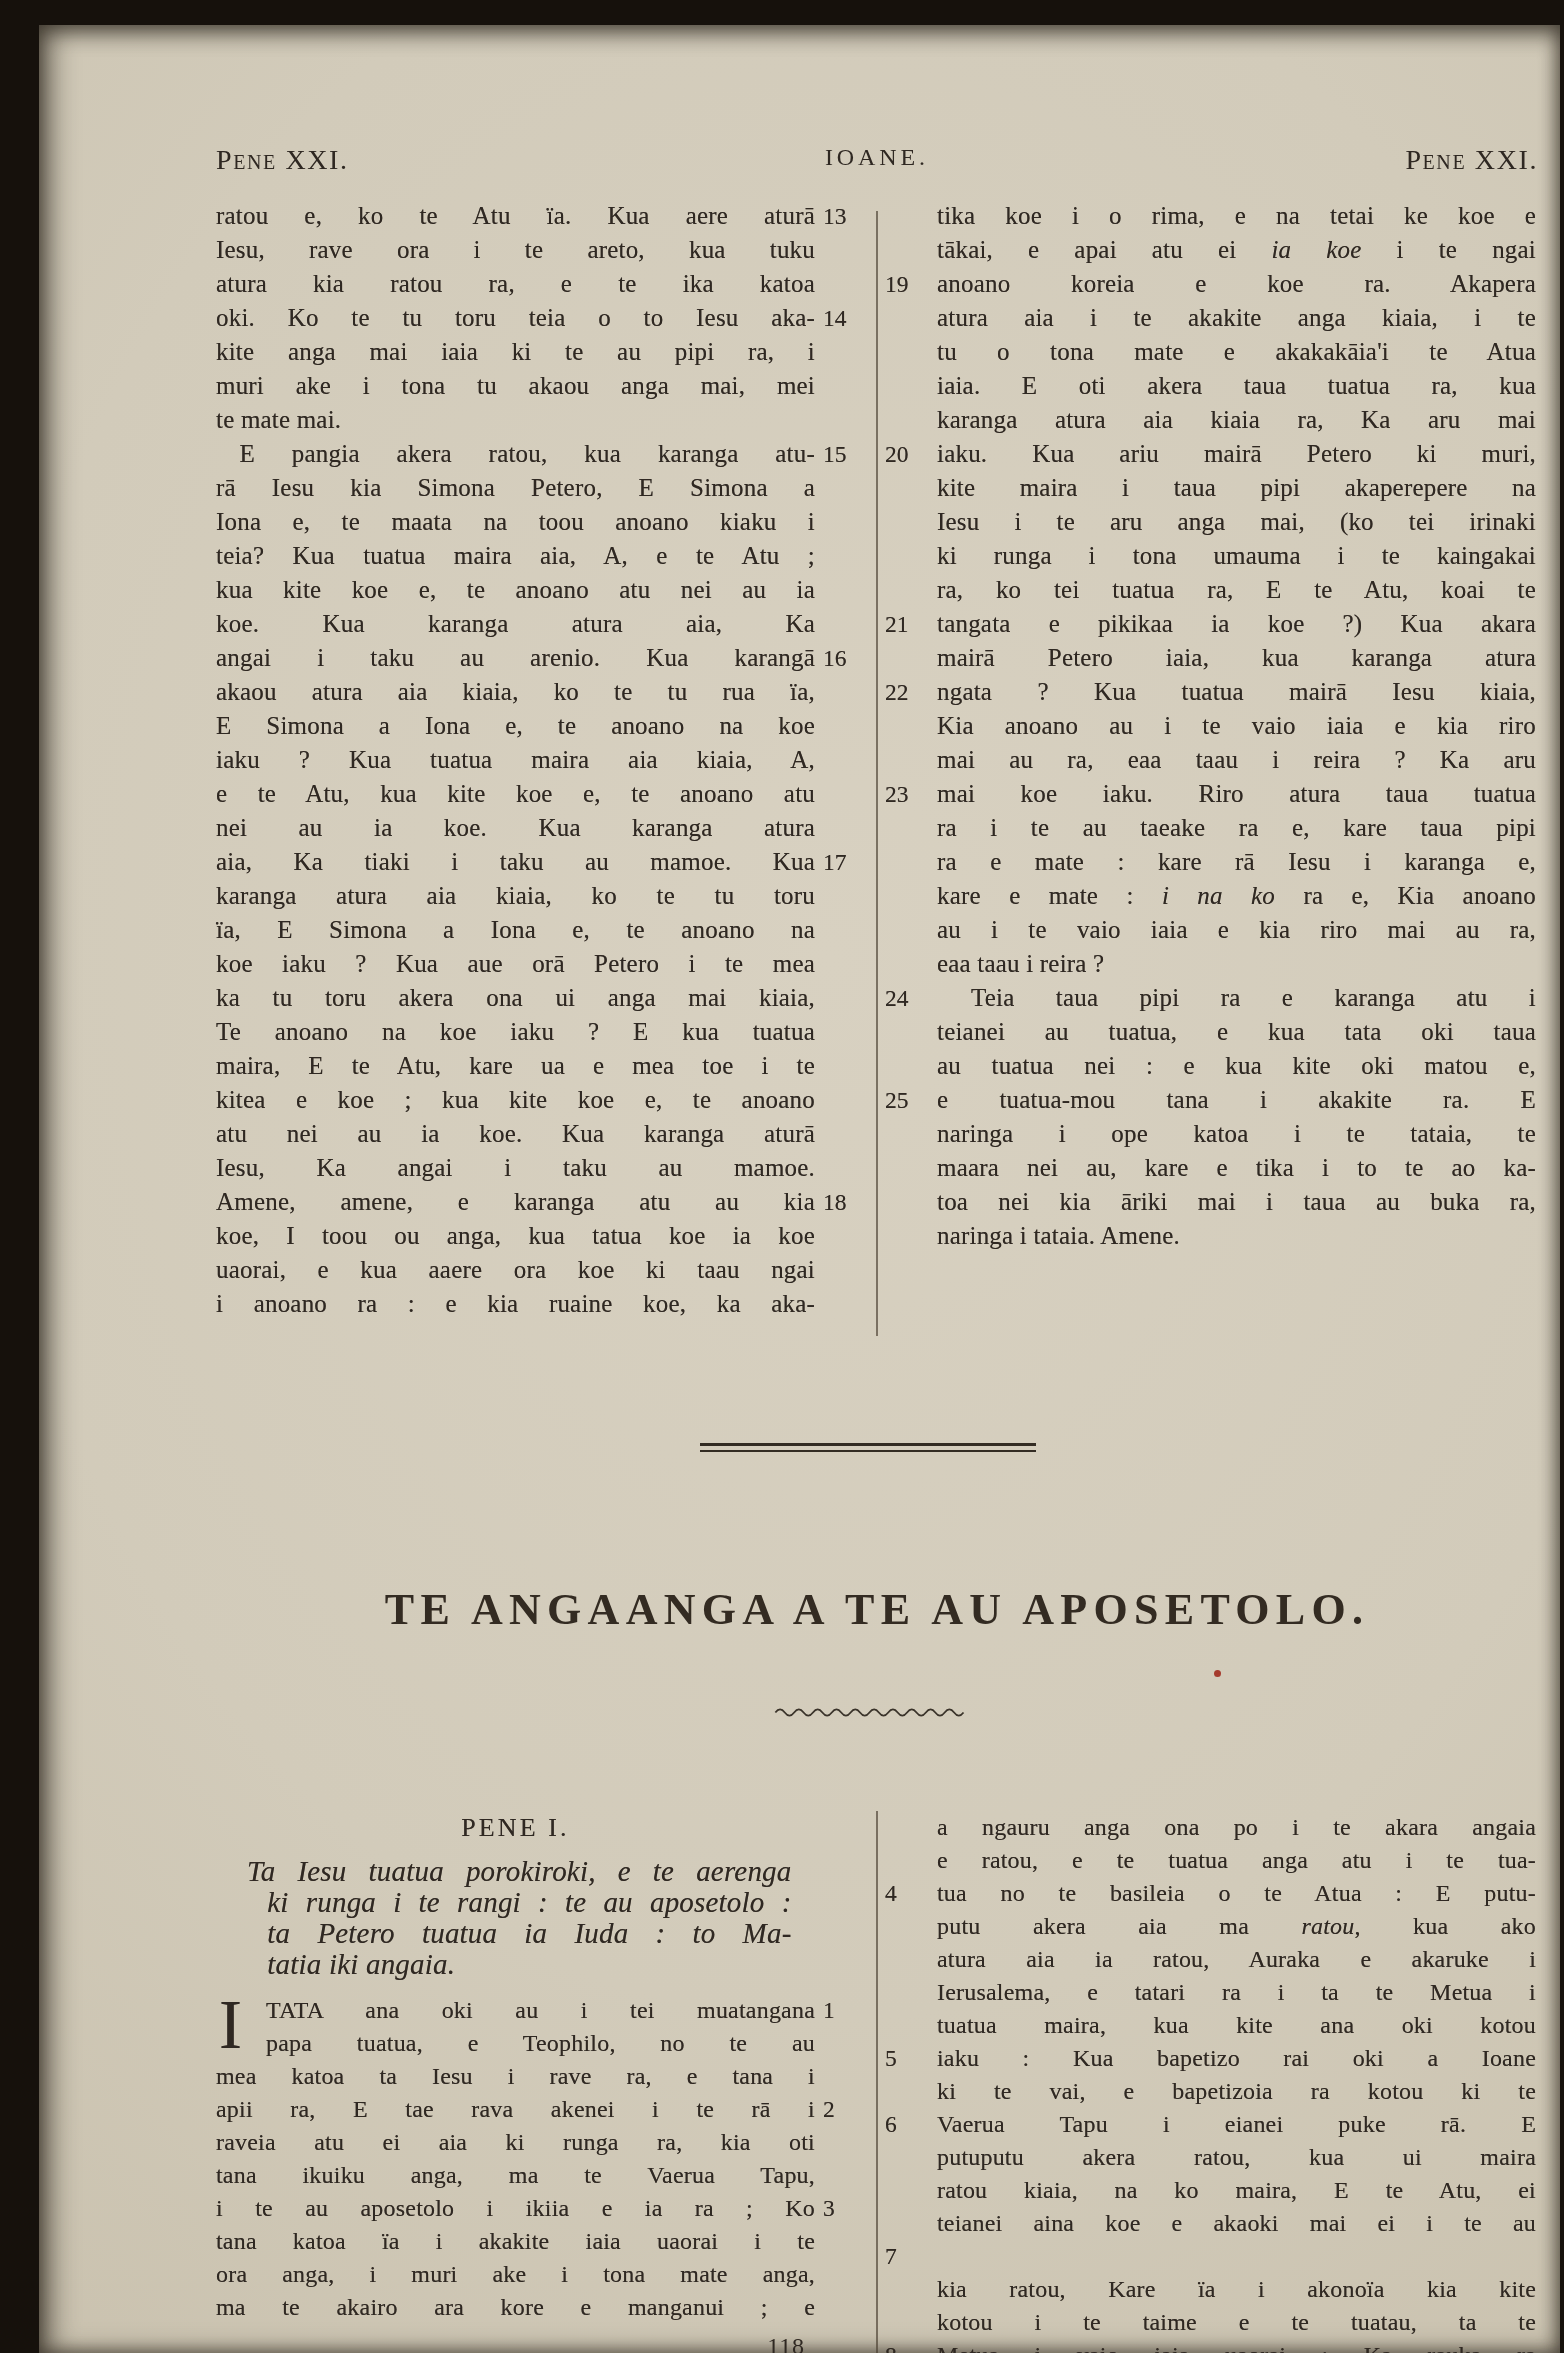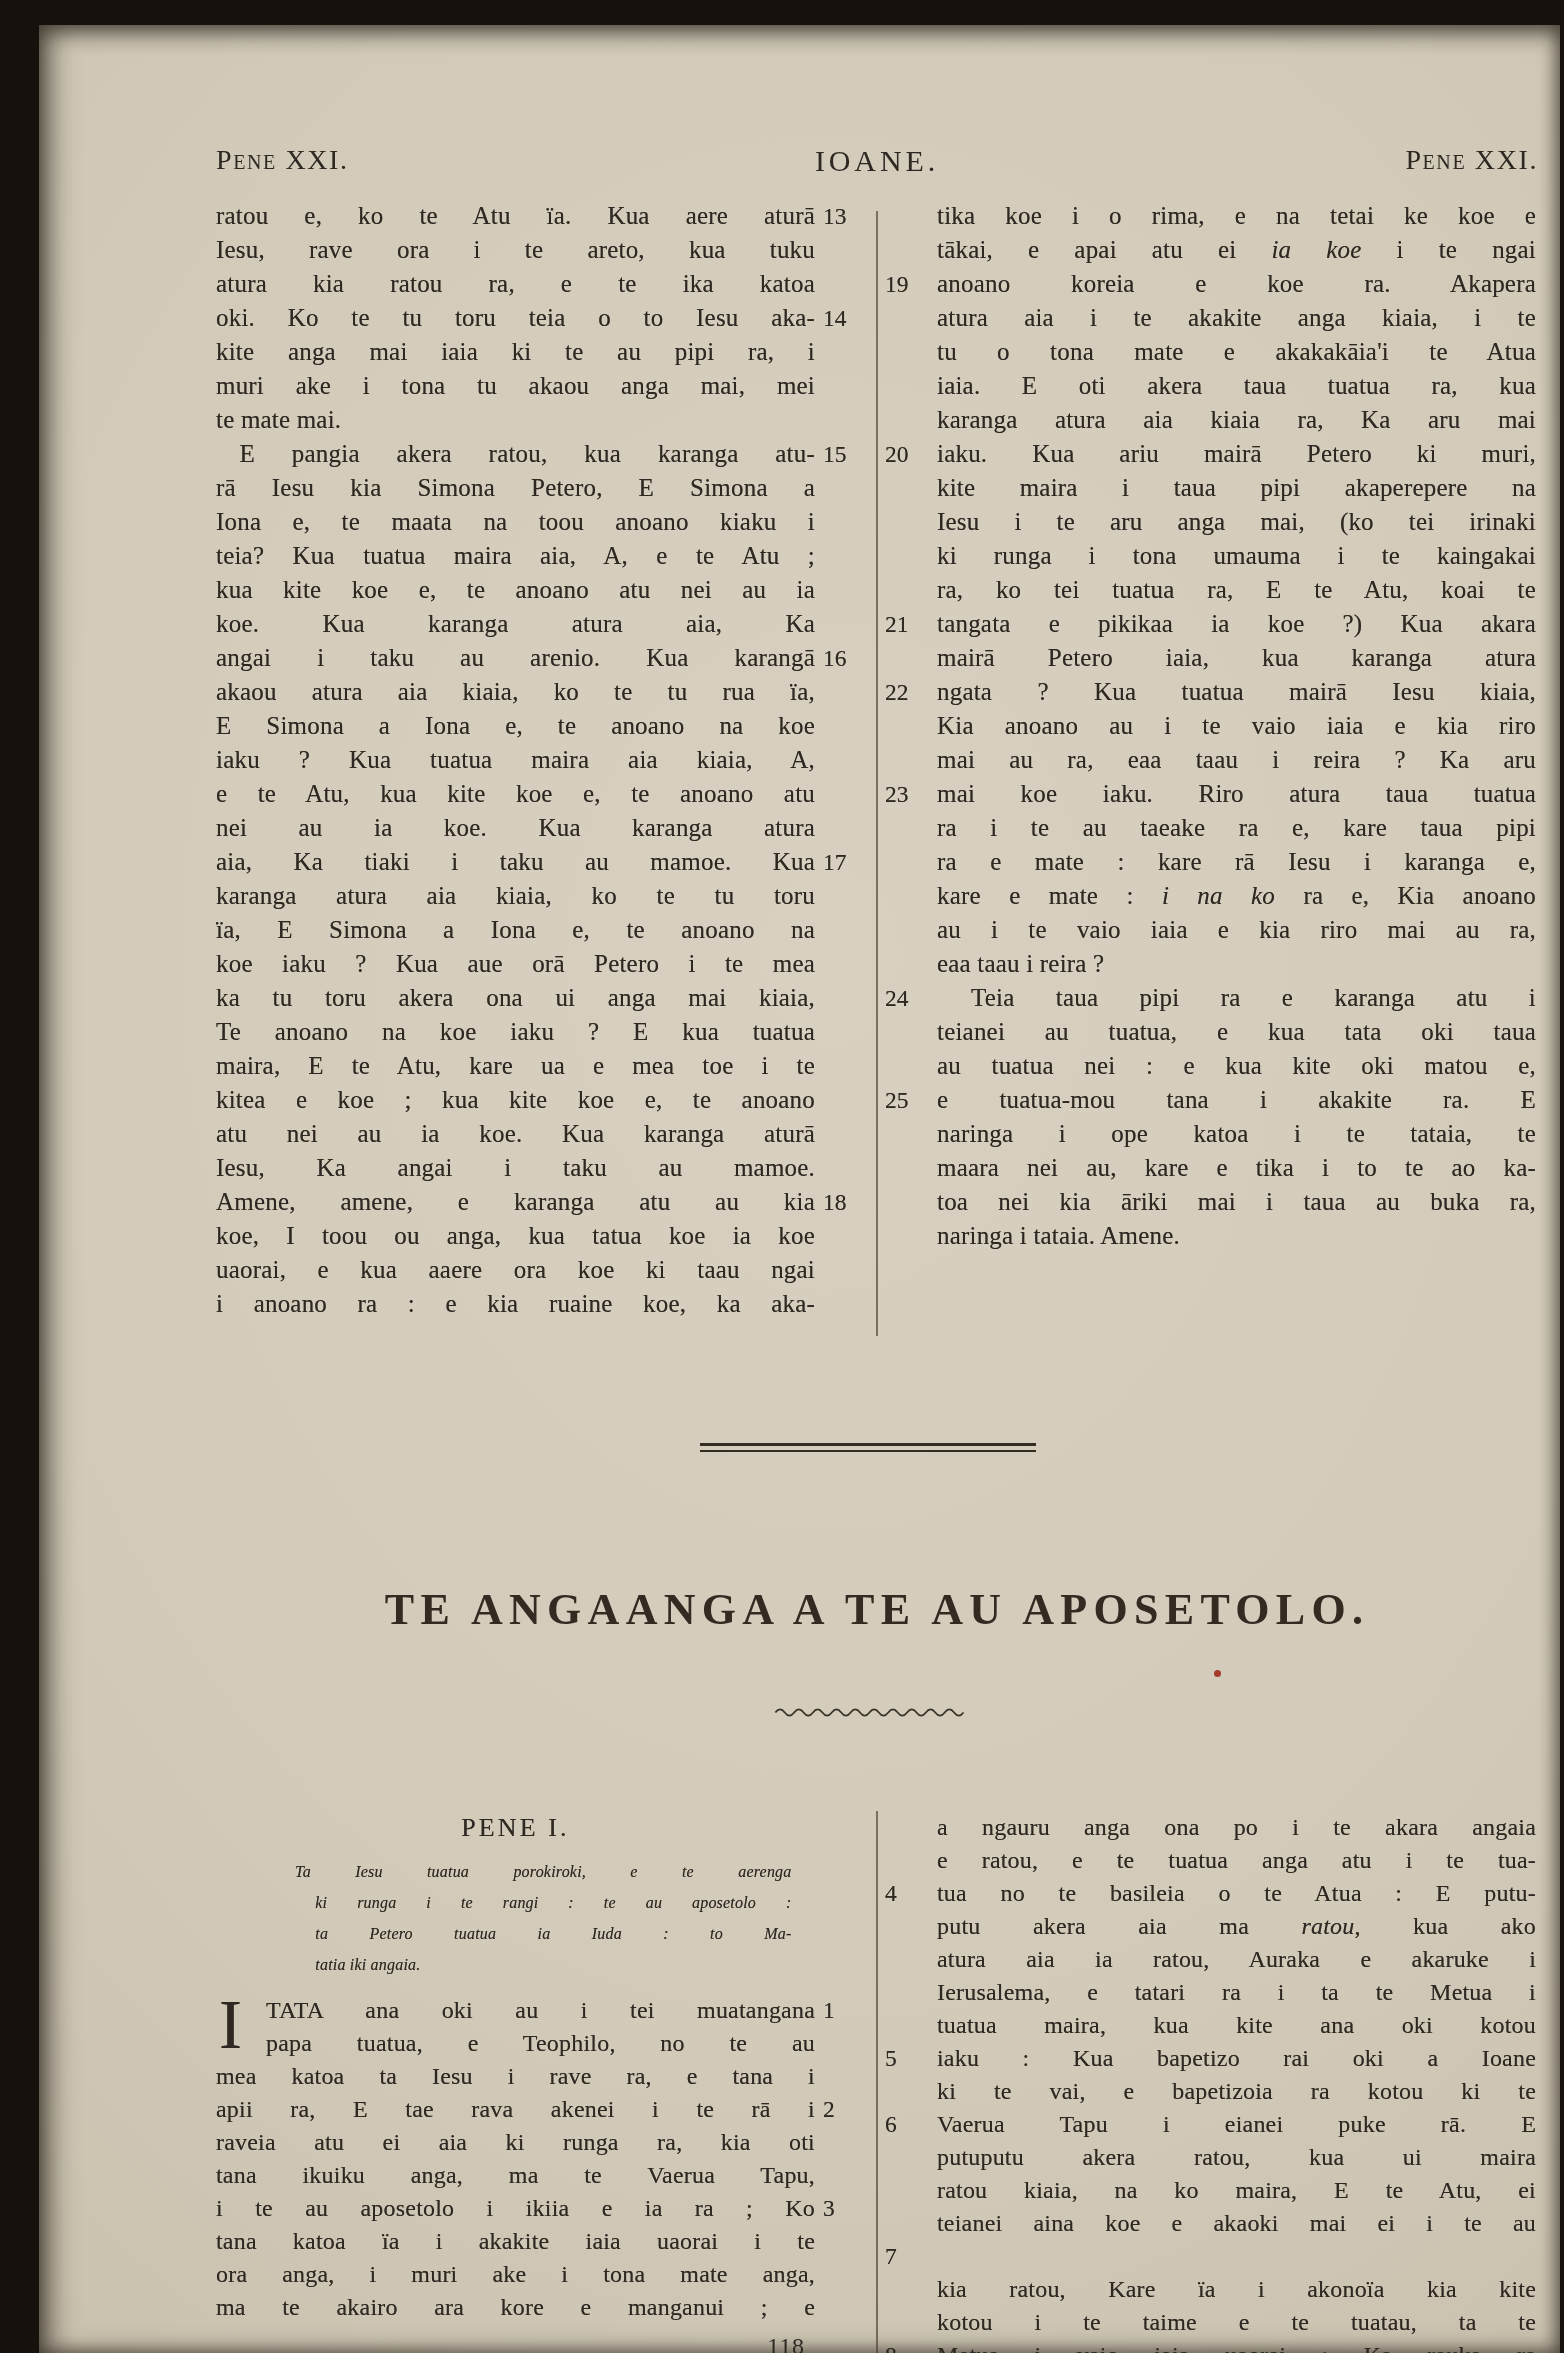--- a/index.html
+++ b/index.html
@@ -24,21 +24,21 @@
   
   #page-header { position: absolute; top: 119px; left: 177px; width: 1322px; height: 36px; }
   #header-left, #header-right {
     position: absolute; top: 0;
     font-variant: small-caps; font-size: 28px; letter-spacing: 1.6px;
   }
   #header-left { left: 0; }
   #header-right { right: 0; }
   #header-center {
     position: absolute; left: 0; right: 0; top: 0;
-    text-align: center; font-size: 30px; letter-spacing: 3.9px;
+    text-align: center; font-size: 24px; letter-spacing: 3.9px;
   }
   
   .col { position: absolute; }
   #john-left  { left: 177px;  top: 174px;  width: 599px; }
   #john-right { left: 898px; top: 174px;  width: 599px; }
   #acts-left  { left: 177px;  top: 1786px; width: 599px; }
   #acts-right { left: 898px; top: 1786px; width: 599px; }
   .line {
     position: relative;
     text-align: justify;
@@ -76,21 +76,21 @@
     width: 7px; height: 7px; border-radius: 50%;
     background: var(--accent-red, #a02b1e); opacity: .9;
   }
   
   .chapter-heading {
     text-align: center; font-size: 26px; letter-spacing: 3.1px;
     height: 39px; line-height: 34px;
     text-shadow: 0 0 0.5px rgba(47,40,34,.55);
   }
   .summary { font-style: italic; margin: 6.3px 23.5px 14px 31px; }
-  .acts .summary .line { height: 31px; line-height: 31px; font-size: 16px; margin-left: 48px; }
+  .acts .summary .line { height: 31px; line-height: 31px; font-size: 29px; }
   
   .col-rule { position: absolute; width: 1.6px; background: rgba(72,62,48,.65); }
   #john-rule { left: 837px; top: 186px;  height: 1125px; }
   #acts-rule { left: 837px; top: 1786px; height: 568px; }
   #page-number {
     position: absolute; top: 2308px; left: 649px; width: 196px;
     text-align: center; font-size: 24px; letter-spacing: 0.8px;
   }
 </style>
 </head>

